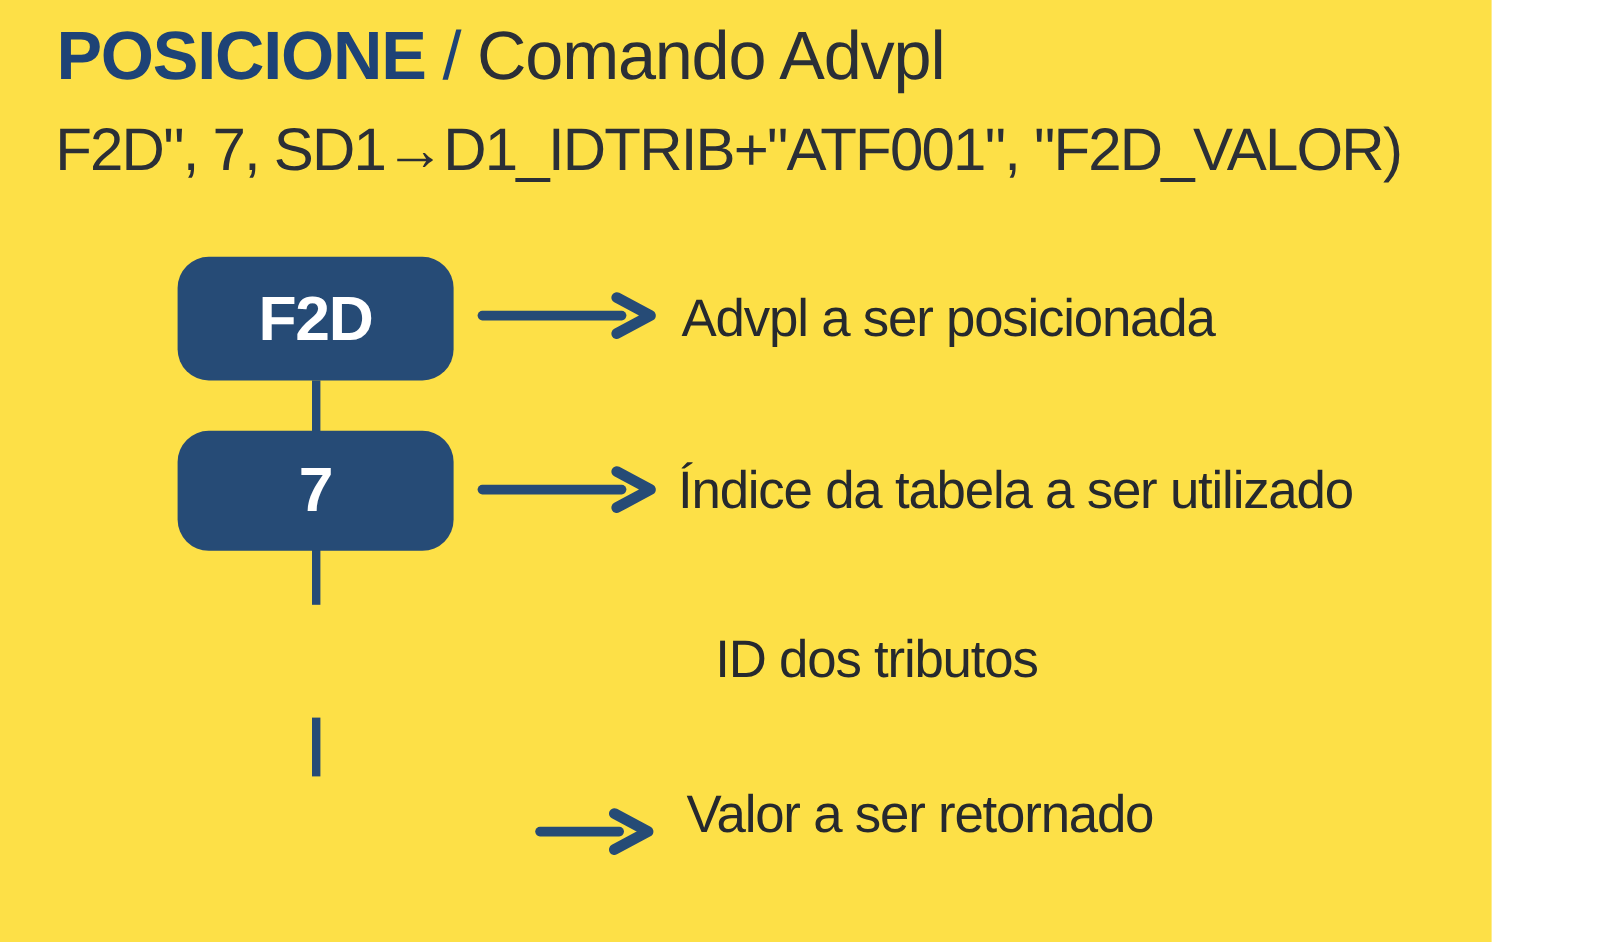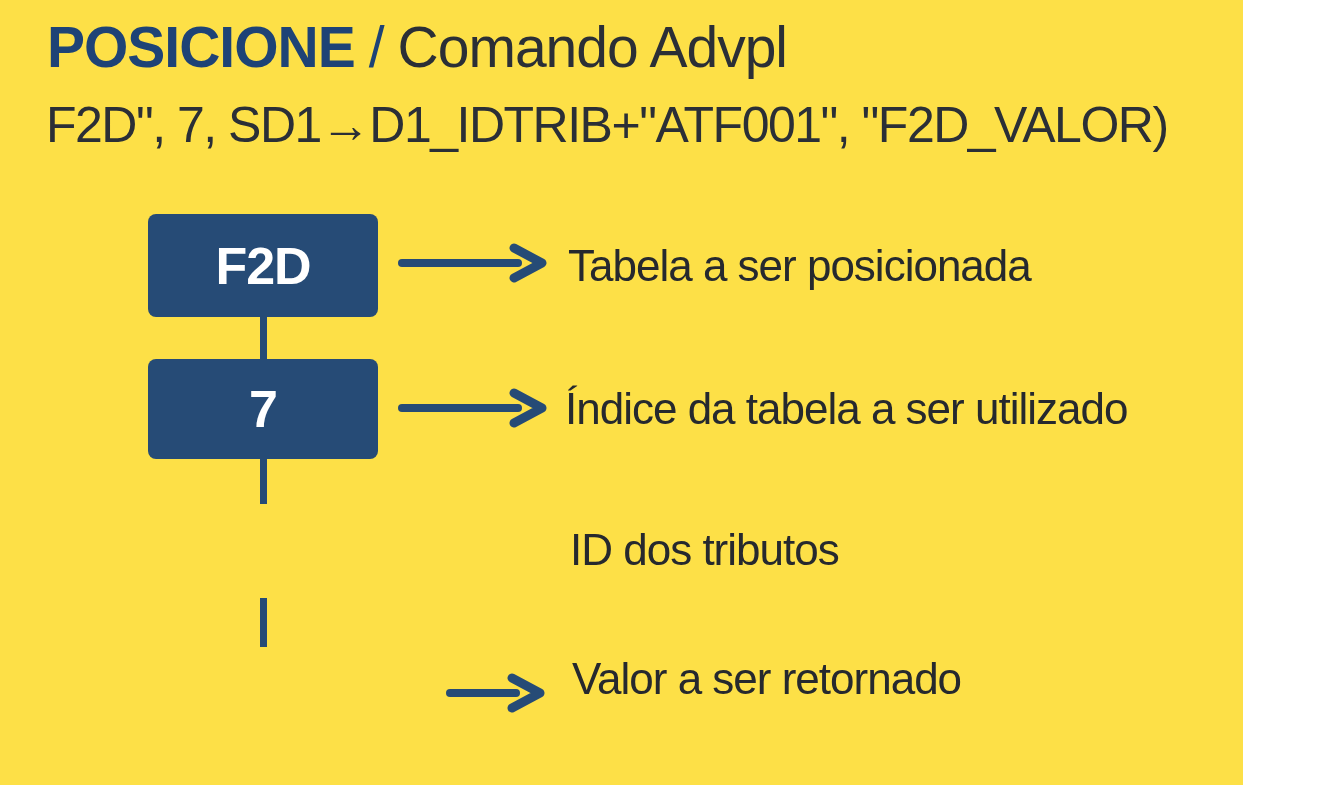--- a/index.html
+++ b/index.html
@@ -24,21 +24,21 @@
     position:absolute;left:46px;top:96px;
     font-size:50px;line-height:58px;
     letter-spacing:-1.5px;
     color:#2B2F36;
     white-space:nowrap;
   }
   
   .node{
     position:absolute;
     background:#264B76;
-    border-radius:8px;
+    border-radius:26px;
     display:flex;align-items:center;justify-content:center;
     color:#ffffff;font-weight:bold;
     letter-spacing:-1px;
     white-space:nowrap;
   }
   .node.n1{left:148px;top:214px;width:230px;height:103px;font-size:52px;}
   .node.n2{left:148px;top:359px;width:230px;height:100px;font-size:52px;}
   .node.n3{left:52px; top:502px;width:426px;height:98px; font-size:47px;}
   .node.n4{left:102px;top:645px;width:325px;height:100px;font-size:48px;}
   .connector{
@@ -54,21 +54,21 @@
   .arrow.a4{left:444px;top:673px;}
   .desc{
     position:absolute;
     font-size:44px;line-height:54px;
     letter-spacing:-1px;
     color:#26292E;
     white-space:nowrap;
   }
   .desc.d1{left:568px;top:239px;}
   .desc.d2{left:565px;top:382px;}
-  .desc.d3{left:570px;top:523px;}
+  .desc.d3{left:596px;top:523px;}
   .desc.d4{left:572px;top:632px;margin-top:20px;}
 </style>
 </head>
 <body>
 
 <div id="stage">
 
   <div class="title">
     <span class="brand">POSICIONE</span><span class="sep">/</span><span class="subtitle">Comando Advpl</span>
   </div>
@@ -79,21 +79,21 @@
   <div class="connector c2"></div>
   <div class="connector c3"></div>
 
   <div class="node n1">
     <span>F2D</span>
   </div>
   <svg class="arrow a1" width="154" height="40" viewBox="0 0 154 40">
     <line x1="6" y1="20" x2="122" y2="20" stroke="#264B76" stroke-width="8" stroke-linecap="round"></line>
     <path d="M118 5 L146 20 L118 35" fill="none" stroke="#264B76" stroke-width="9" stroke-linecap="round" stroke-linejoin="round"></path>
   </svg>
-  <div class="desc d1">Tabela a ser posicionada</div>
+  <div class="desc d1">Advpl a ser posicionada</div>
 
   <div class="node n2">
     <span>7</span>
   </div>
   <svg class="arrow a2" width="154" height="40" viewBox="0 0 154 40">
     <line x1="6" y1="20" x2="122" y2="20" stroke="#264B76" stroke-width="8" stroke-linecap="round"></line>
     <path d="M118 5 L146 20 L118 35" fill="none" stroke="#264B76" stroke-width="9" stroke-linecap="round" stroke-linejoin="round"></path>
   </svg>
   <div class="desc d2">Índice da tabela a ser utilizado</div>
 

